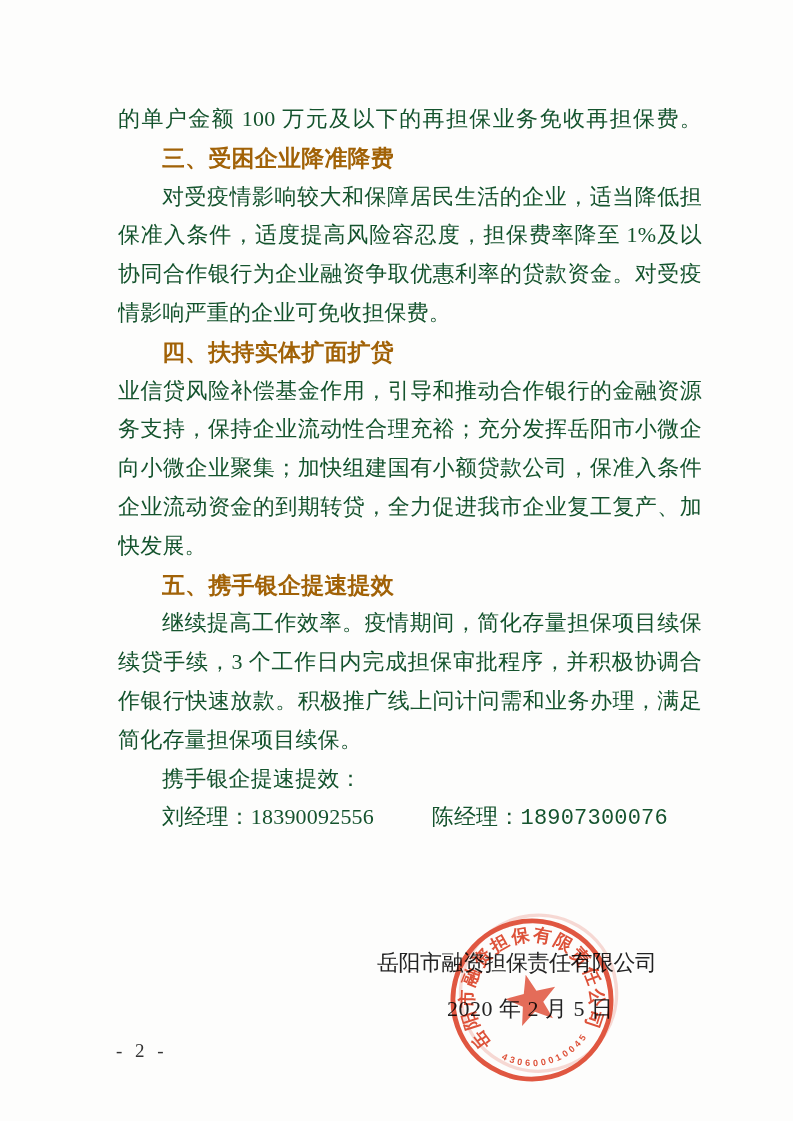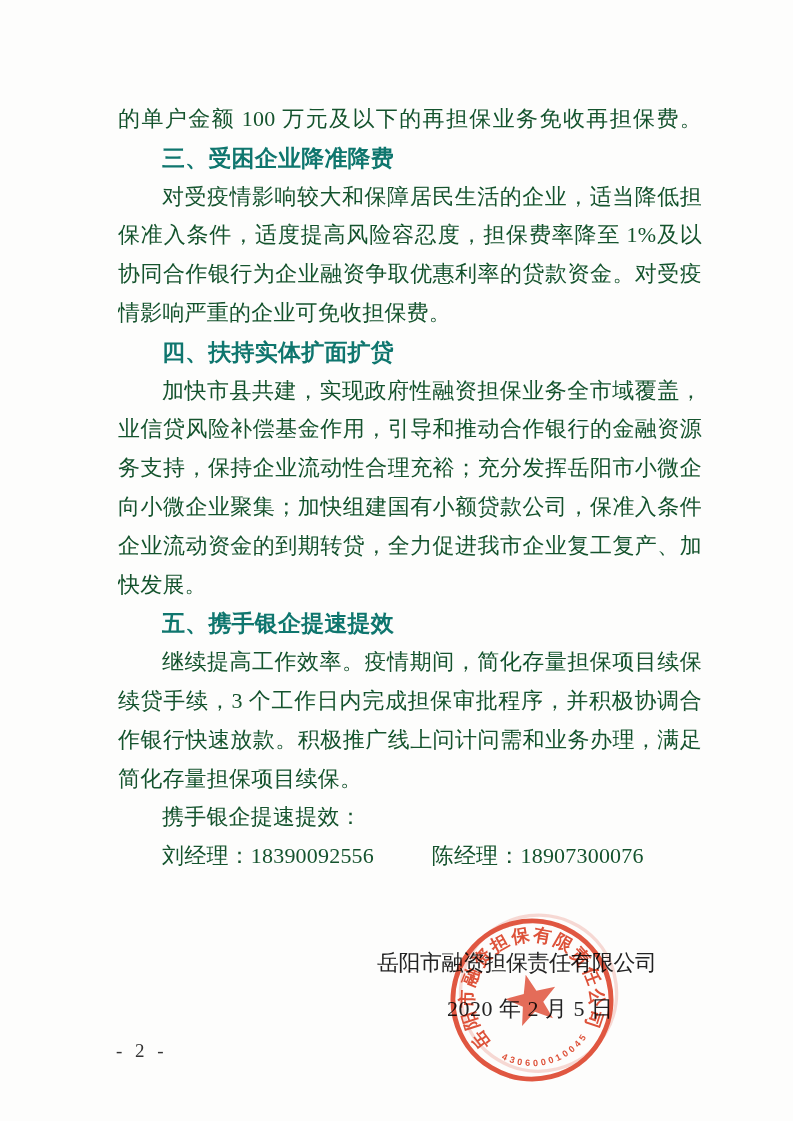--- a/index.html
+++ b/index.html
@@ -30,31 +30,31 @@
   }
   .line.short {
     text-align:center;
     text-align-last:left;
   }
   .line.indent { padding-left:44px; }
   .line.heading {
     font-family:"Liberation Sans","DejaVu Sans",sans-serif;
     font-weight:700;
     font-size:23px;
-    color:#0f766e;
+    color:#a16207;
     text-align:left;
     text-align-last:left;
     padding-left:44px;
   }
   .line.contacts {
     text-align:left;
     text-align-last:left;
     padding-left:44px;
   }
-  .line.contacts .contact2 { margin-left:52px; }
+  .line.contacts .contact2 { margin-left:52px;font-family:Liberation Mono, monospace; }
   .signature-company {
     position:absolute;
     left:377px; top:949px;
     font-size:22px;
     letter-spacing:-0.5px;
     line-height:28px;
     color:#222;
   }
   .signature-date {
     position:absolute;
@@ -104,21 +104,20 @@
 <div class="page">
 
   <div class="textblock">
     <div class="line">的单户金额 100 万元及以下的再担保业务免收再担保费。</div>
     <div class="line heading">三、受困企业降准降费</div>
     <div class="line indent">对受疫情影响较大和保障居民生活的企业，适当降低担</div>
     <div class="line">保准入条件，适度提高风险容忍度，担保费率降至 1%及以下。</div>
     <div class="line">协同合作银行为企业融资争取优惠利率的贷款资金。对受疫</div>
     <div class="line short">情影响严重的企业可免收担保费。</div>
     <div class="line heading">四、扶持实体扩面扩贷</div>
-    <div class="line indent">加快市县共建，实现政府性融资担保业务全市域覆盖，</div>
     <div class="line">业信贷风险补偿基金作用，引导和推动合作银行的金融资源</div>
     <div class="line">务支持，保持企业流动性合理充裕；充分发挥岳阳市小微企</div>
     <div class="line">向小微企业聚集；加快组建国有小额贷款公司，保准入条件</div>
     <div class="line">企业流动资金的到期转贷，全力促进我市企业复工复产、加</div>
     <div class="line short">快发展。</div>
     <div class="line heading">五、携手银企提速提效</div>
     <div class="line indent">继续提高工作效率。疫情期间，简化存量担保项目续保</div>
     <div class="line">续贷手续，3 个工作日内完成担保审批程序，并积极协调合</div>
     <div class="line">作银行快速放款。积极推广线上问计问需和业务办理，满足</div>
     <div class="line short">简化存量担保项目续保。</div>

